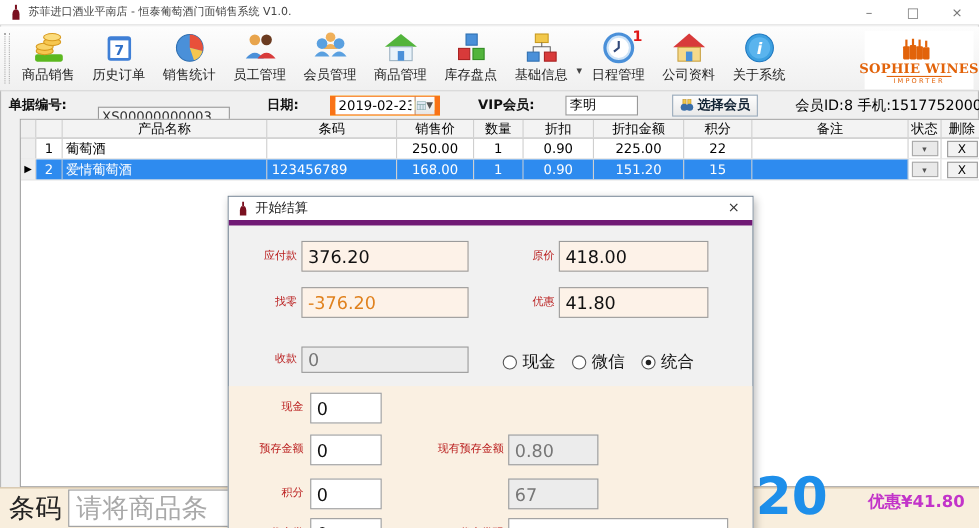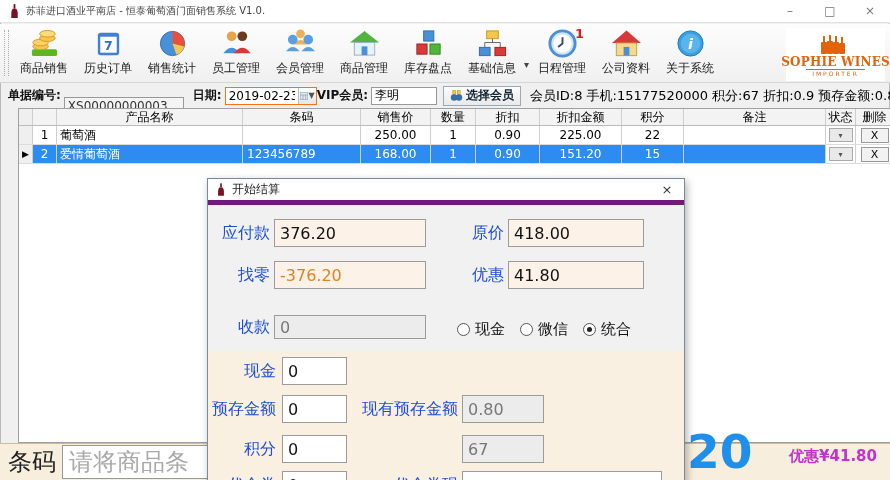--- a/index.html
+++ b/index.html
@@ -29,25 +29,25 @@
   .titem .badge{position:absolute;top:-2px;right:10px;color:#e01818;font-size:13px;font-weight:bold;}
   .ovfl{align-self:center;margin:18px 1px 0 0;font-size:10px;color:#444;cursor:pointer;}
   .brand{margin-left:auto;margin-right:3px;width:99px;height:53px;background:#fff;
          display:flex;flex-direction:column;align-items:center;justify-content:center;padding-top:2px;}
   .brand svg{height:20px;width:60px;}
   .brand .b1{font-family:"DejaVu Serif","Liberation Serif",serif;font-weight:bold;color:#e2630a;font-size:12px;
              letter-spacing:.2px;white-space:nowrap;}
   .brand .b2{font-size:6px;color:#e2630a;letter-spacing:2px;border-top:1px solid #e2630a;padding:0 6px;}
   
   .formbar{position:absolute;top:83px;left:0;right:0;height:25px;display:flex;align-items:center;
-           padding:0 8px;font-size:12px;}
+           padding:0 8px;font-size:12px;gap:25px;}
   .formbar .flabel{font-weight:bold;color:#111;white-space:nowrap;margin-right:3px;}
   .formbar input{height:18px;border:1px solid #999;font-size:12px;padding:0 3px;font-family:inherit;background:#fff;}
   .in-gray{background:#f4f4f4 !important;color:#333;}
-  .datewrap{display:flex;align-items:center;border:1px solid #f97316;background:#fde047;height:18px;margin-right:0;}
+  .datewrap{display:flex;align-items:center;border:5px solid #f97316;background:#fde047;height:18px;margin-right:10px;}
   .datewrap input{border:none;width:72px;height:16px;}
   .datebtn{width:18px;height:16px;display:flex;align-items:center;justify-content:center;gap:1px;
            font-size:8px;color:#555;background:linear-gradient(#fefefe,#e6e6e6);border-left:1px solid #bbb;cursor:pointer;}
   .membtn{display:flex;align-items:center;gap:3px;height:20px;padding:0 6px;margin-left:6px;
           background:linear-gradient(#fdfdfd,#e9e9e9);border:1px solid #9ab;font-size:12px;font-weight:bold;
           color:#123;cursor:pointer;white-space:nowrap;}
   .meminfo{margin-left:9px;font-size:13px;color:#000;white-space:nowrap;}
   
   .grid{position:absolute;top:108px;left:18px;width:878px;height:335px;background:#fff;border:1px solid #a0a0a0;}
   .trow{display:flex;width:100%;}
@@ -89,21 +89,21 @@
   .dctotal{position:absolute;right:13px;top:447px;font-size:15px;font-weight:bold;color:var(--discount-magenta);z-index:6;}
   
   .dialog{position:absolute;left:207px;top:178px;width:478px;height:322px;background:#f1f1f1;
           border:1px solid #7a8a99;box-shadow:2px 3px 8px rgba(0,0,0,.3);z-index:20;}
   .dtitle{height:26px;background:#fff;display:flex;align-items:center;padding-left:8px;border-bottom:5px solid #701a75;}
   .dtitle .ticon{width:10px;height:14px;margin-right:6px;}
   .dtitle .dttext{font-size:12px;color:#222;}
   .dclose{margin-left:auto;width:34px;height:100%;display:flex;align-items:center;justify-content:center;
           font-size:13px;color:#333;cursor:pointer;}
   .dlg-bottom-bg{position:absolute;left:0;right:0;top:172px;bottom:0;background:var(--dialog-cream);}
-  .dl{position:absolute;font-size:16px;color:#1d4ed8;text-align:right;line-height:28px;white-space:nowrap;}
+  .dl{position:absolute;font-size:10px;color:#b91c1c;text-align:right;line-height:28px;white-space:nowrap;}
   .di{position:absolute;height:28px;border:1px solid #9b9b9b;background:var(--input-cream);
       font-size:16px;padding:0 5px;font-family:inherit;color:#111;}
   .di.white{background:#fff;}
   .di.gray{background:#ececec;color:#777;}
   .di.orange{color:var(--change-orange);}
   .radios{position:absolute;left:249px;top:138px;display:flex;gap:15px;align-items:center;height:24px;}
   .ritem{display:flex;align-items:center;gap:5px;font-size:15px;color:#111;cursor:pointer;}
   .rdot{width:13px;height:13px;border:1px solid #555;border-radius:50%;background:#fff;position:relative;flex:0 0 auto;}
   .rdot.on::after{content:"";position:absolute;left:3px;top:3px;width:5px;height:5px;border-radius:50%;background:#222;}
 </style>

